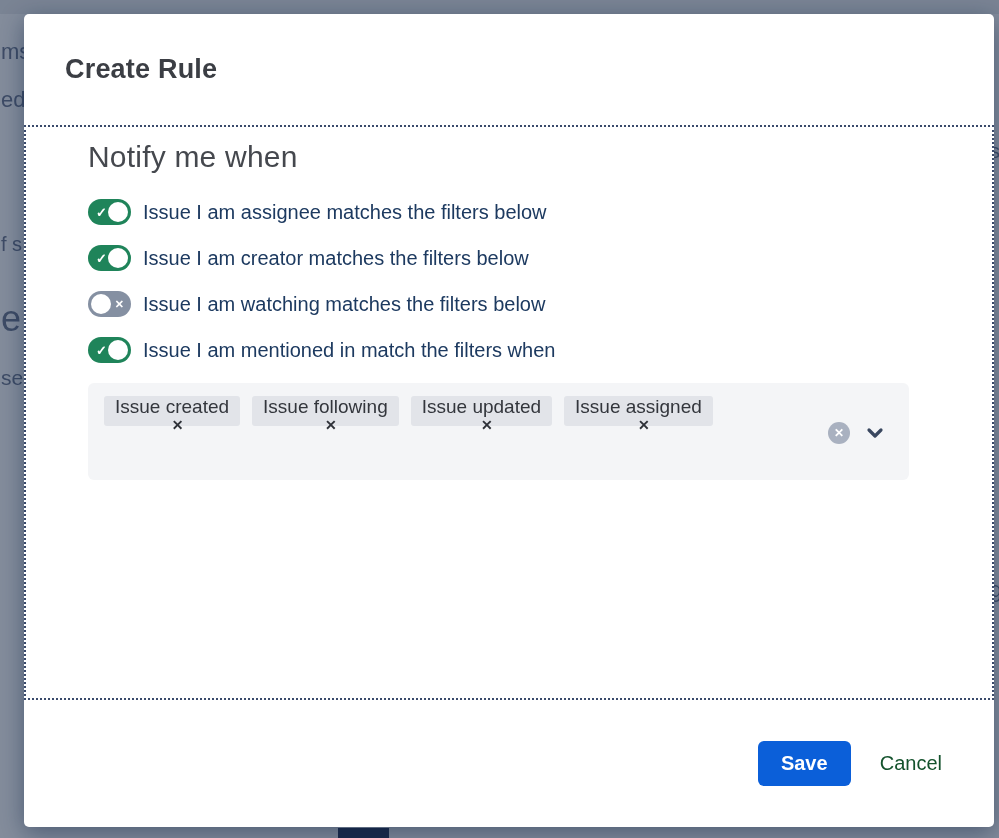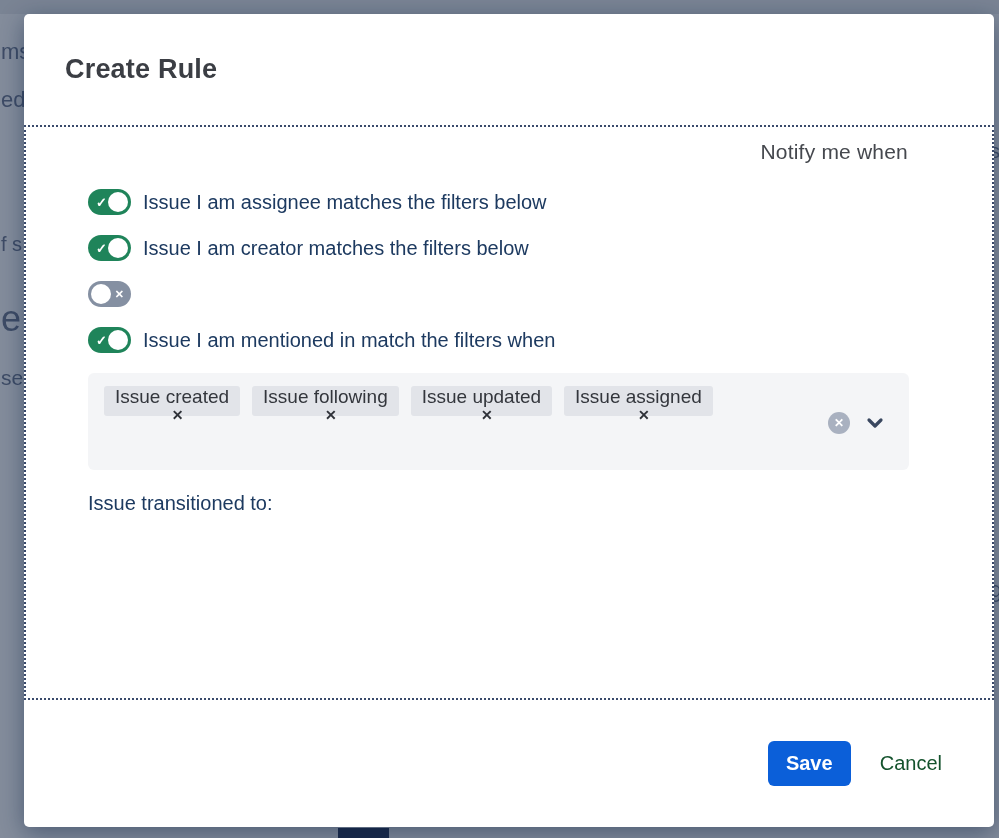--- a/index.html
+++ b/index.html
@@ -56,25 +56,24 @@
     flex: 0 0 auto;
     height: 575px;
     border: 2px dotted #3A4A6B;
     border-radius: 0;
     padding: 13px 84px 0 62px;
     overflow: hidden;
     background: #FFFFFF;
   }
 
   .section-heading {
-    font-size: 21px;
+    font-size: 30px;
     font-weight: 400;
     color: #45484E;
     letter-spacing: 0.2px;
-    text-align: right;
   }
   .notify-heading { margin-bottom: 25px; }
   .events-heading { margin-top: 64px; max-width: 800px; line-height: 48px; }
 
   
   .toggle-row {
     display: flex;
     align-items: center;
     height: 26px;
     margin-bottom: 20px;
@@ -187,21 +186,21 @@
   
   .modal-footer {
     flex: 1 1 auto;
     display: flex;
     align-items: center;
     justify-content: flex-end;
     gap: 29px;
     padding-right: 52px;
   }
   .save-button {
-    width: 83px; height: 45px;
+    width: 93px; height: 45px;
     background: #0B5FD9;
     color: #FFFFFF;
     border: none;
     border-radius: 6px;
     font-family: "Liberation Sans", sans-serif;
     font-size: 20px;
     font-weight: 600;
     cursor: pointer;
   }
   .cancel-button {
@@ -254,20 +253,21 @@
             <span class="mark">✓</span>
             <span class="knob"></span>
           </span>
           <span class="toggle-label">Issue I am creator matches the filters below</span>
         </div>
         <div class="toggle-row">
           <span class="toggle off">
             <span class="mark">✕</span>
             <span class="knob"></span>
           </span>
+          <span class="toggle-label">Issue I am watching matches the filters below</span>
         </div>
         <div class="toggle-row">
           <span class="toggle on">
             <span class="mark">✓</span>
             <span class="knob"></span>
           </span>
           <span class="toggle-label">Issue I am mentioned in match the filters when</span>
         </div>
       </div>
 
@@ -290,21 +290,20 @@
       <div class="ms-controls">
         <div class="clear-icon">✕</div>
         <div class="chevron-icon">
           <svg width="20" height="14" viewBox="0 0 20 14">
             <polyline points="4,4 10,10 16,4" fill="none" stroke="#39475F" stroke-width="3.2" stroke-linecap="round" stroke-linejoin="round"></polyline>
           </svg>
         </div>
       </div>
     </div>
 
-    <div class="transition-label">Issue transitioned to:</div>
 
   </div>
 
   <div class="modal-footer">
     <button class="save-button">Save</button>
     <button class="cancel-button">Cancel</button>
   </div>
 
 </div>
 

